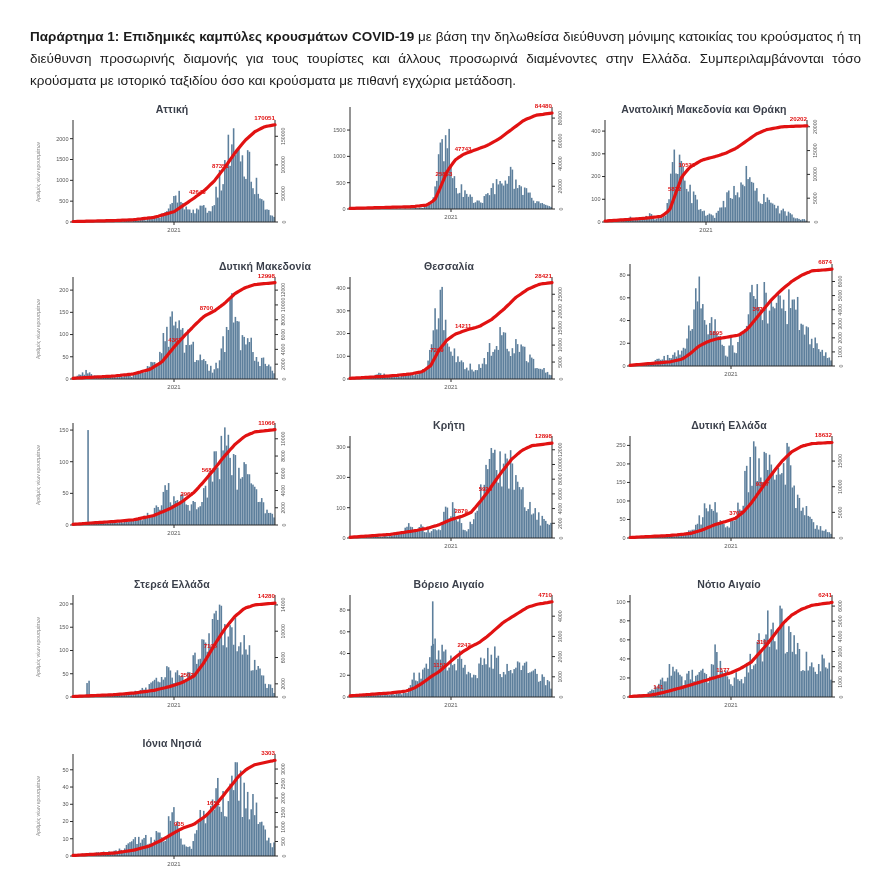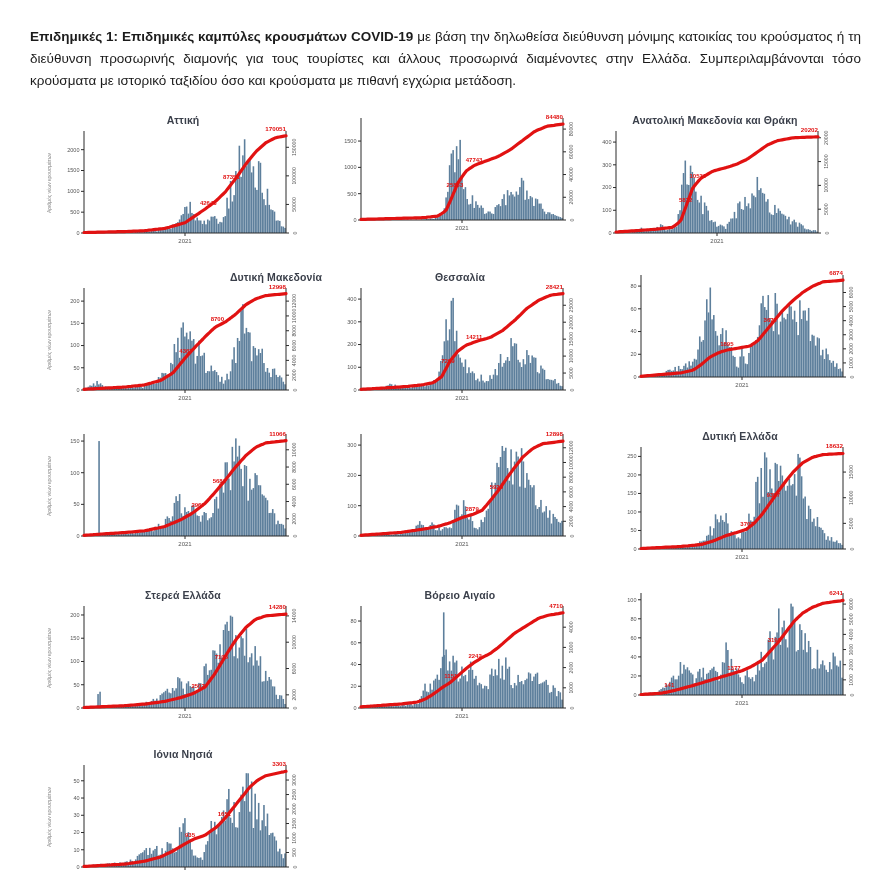--- a/index.html
+++ b/index.html
@@ -1,30 +1,30 @@
 <!DOCTYPE html>
 <html><head>
 <meta charset="utf-8">
 <style>
   html,body{margin:0;padding:0;background:#fff;}
   body{font-family:"Liberation Sans", sans-serif;}
   .page{position:relative;width:883px;height:871px;background:#ffffff;overflow:hidden;}
   .appendix{position:absolute;left:30px;top:12px;width:831px;font-size:13.5px;line-height:22px;
             text-align:justify;color:#1b1b1b;}
   .appendix b{font-weight:bold;}
-  figure.chart{position:absolute;margin:16px;padding:0;width:278px;}
+  figure.chart{position:absolute;margin:5px;padding:0;width:278px;}
   figure.chart figcaption{font-size:10.5px;font-weight:bold;text-align:center;line-height:13px;
             color:#3a3f4a;letter-spacing:.1px;}
   svg text{font-family:"Liberation Sans", sans-serif;}
 </style>
 </head>
 <body>
 
 <div class="page" id="charts-grid">
-  <p class="appendix"><b>Επιδημικές 1:</b><b> Επιδημικές καμπύλες κρουσμάτων COVID-19</b><span> με βάση την δηλωθείσα διεύθυνση μόνιμης κατοικίας του κρούσματος ή τη διεύθυνση προσωρινής διαμονής για τους τουρίστες και άλλους προσωρινά διαμένοντες στην Ελλάδα. Συμπεριλαμβάνονται τόσο κρούσματα με ιστορικό ταξιδίου όσο και κρούσματα με πιθανή εγχώρια μετάδοση.</span></p>
+  <p class="appendix"><b>Παράρτημα 1:</b><b> Επιδημικές καμπύλες κρουσμάτων COVID-19</b><span> με βάση την δηλωθείσα διεύθυνση μόνιμης κατοικίας του κρούσματος ή τη διεύθυνση προσωρινής διαμονής για τους τουρίστες και άλλους προσωρινά διαμένοντες στην Ελλάδα. Συμπεριλαμβάνονται τόσο κρούσματα με ιστορικό ταξιδίου όσο και κρούσματα με πιθανή εγχώρια μετάδοση.</span></p>
 <figure class="chart" style="left: 28px; top: 98px;"><figcaption style="color: rgb(58, 63, 74);">Αττική</figcaption><svg width="278" height="124" viewBox="0 0 278 124">
         <rect x="50.54" y="105.59" width="1.58" height="0.41" fill="#5d7f9c"></rect>
         <rect x="55.81" y="105.55" width="1.58" height="0.45" fill="#5d7f9c"></rect>
         <rect x="57.57" y="105.40" width="1.58" height="0.60" fill="#5d7f9c"></rect>
         <rect x="59.32" y="105.48" width="1.58" height="0.52" fill="#5d7f9c"></rect>
         <rect x="61.08" y="105.50" width="1.58" height="0.50" fill="#5d7f9c"></rect>
         <rect x="62.83" y="105.43" width="1.58" height="0.57" fill="#5d7f9c"></rect>
         <rect x="64.59" y="105.33" width="1.58" height="0.67" fill="#5d7f9c"></rect>
         <rect x="66.35" y="105.49" width="1.58" height="0.51" fill="#5d7f9c"></rect>
         <rect x="68.10" y="105.48" width="1.58" height="0.52" fill="#5d7f9c"></rect>
@@ -1006,21 +1006,21 @@
         <line x1="242" y1="19.793103448275872" x2="245" y2="19.793103448275872" stroke="#2b2b2b" stroke-width="1"></line>
         <text x="251" y="21.293103448275872" text-anchor="middle" font-size="5.2" fill="#555555" transform="rotate(-90 251 19.793103448275872)">10000</text>
         <line x1="141" y1="106" x2="141" y2="109" stroke="#2b2b2b" stroke-width="1"></line>
         <text x="141" y="116" text-anchor="middle" font-size="6" fill="#555555">2021</text>
         <path d="M40.0 105.3L42.2 105.1L44.5 105.0L46.7 104.8L49.0 104.7L51.2 104.5L53.5 104.3L55.7 104.2L58.0 104.0L60.2 103.8L62.4 103.7L64.7 103.6L66.9 103.4L69.2 103.3L71.4 103.1L73.7 103.0L75.9 102.8L78.2 102.7L80.4 102.6L82.6 102.4L84.9 102.2L87.1 102.0L89.4 101.8L91.6 101.6L93.9 101.4L96.1 101.2L98.4 101.0L100.6 100.8L102.8 100.3L105.1 99.9L107.3 99.4L109.6 98.9L111.8 98.4L114.1 98.0L116.3 97.5L118.6 97.0L120.8 96.5L123.0 95.6L125.3 94.6L127.5 93.6L129.8 92.7L132.0 91.7L134.3 90.8L136.5 89.8L138.8 88.6L141.0 87.3L143.2 86.0L145.5 84.8L147.7 83.5L150.0 82.0L152.2 80.3L154.5 78.5L156.7 76.8L159.0 75.0L161.2 73.2L163.4 70.8L165.7 68.3L167.9 65.8L170.2 63.3L172.4 60.7L174.7 58.0L176.9 55.3L179.2 52.6L181.4 50.0L183.6 47.1L185.9 44.2L188.1 41.3L190.4 38.5L192.6 35.8L194.9 33.3L197.1 30.8L199.4 28.3L201.6 25.8L203.8 23.9L206.1 22.0L208.3 20.1L210.6 18.2L212.8 16.7L215.1 15.8L217.3 14.8L219.6 13.9L221.8 12.9L224.0 12.6L226.3 12.4L228.5 12.1L230.8 11.9L233.0 11.6L235.3 11.4L237.5 11.1L239.8 10.9L242.0 10.6" fill="none" stroke="#e11212" stroke-width="3.2" stroke-linecap="round" stroke-linejoin="round"></path>
         <text x="154.13" y="76.63793103448276" text-anchor="middle" font-size="6" font-weight="bold" fill="#e11212">2967</text>
         <text x="175.34" y="53.362068965517246" text-anchor="middle" font-size="6" font-weight="bold" fill="#e11212">5681</text>
         <text x="242" y="5.603448275862064" text-anchor="end" font-size="6.2" font-weight="bold" fill="#e11212">11066</text>
         <text x="7" y="56" text-anchor="middle" font-size="5" fill="#8a8a8a" transform="rotate(-90 7 56)">Αριθμός νέων κρουσμάτων</text>
       </svg></figure>
-    <figure class="chart" style="left: 305px; top: 414px;"><svg width="278" height="124" viewBox="0 0 278 124">
+    <figure class="chart" style="left: 305px; top: 414px;"><figcaption style="color: rgb(58, 63, 74);">Κρήτη</figcaption><svg width="278" height="124" viewBox="0 0 278 124">
         <rect x="40.00" y="105.42" width="1.58" height="0.58" fill="#5d7f9c"></rect>
         <rect x="41.76" y="105.38" width="1.58" height="0.62" fill="#5d7f9c"></rect>
         <rect x="43.51" y="105.36" width="1.58" height="0.64" fill="#5d7f9c"></rect>
         <rect x="45.27" y="105.52" width="1.58" height="0.48" fill="#5d7f9c"></rect>
         <rect x="47.03" y="105.40" width="1.58" height="0.60" fill="#5d7f9c"></rect>
         <rect x="48.78" y="105.42" width="1.58" height="0.58" fill="#5d7f9c"></rect>
         <rect x="50.54" y="105.51" width="1.58" height="0.49" fill="#5d7f9c"></rect>
         <rect x="52.30" y="105.15" width="1.58" height="0.85" fill="#5d7f9c"></rect>
         <rect x="54.05" y="105.37" width="1.58" height="0.63" fill="#5d7f9c"></rect>
         <rect x="55.81" y="104.89" width="1.58" height="1.11" fill="#5d7f9c"></rect>
@@ -1596,21 +1596,21 @@
         <text x="251" y="46.89393939393939" text-anchor="middle" font-size="5.2" fill="#555555" transform="rotate(-90 251 45.39393939393939)">3000</text>
         <line x1="242" y1="25.191919191919197" x2="245" y2="25.191919191919197" stroke="#2b2b2b" stroke-width="1"></line>
         <text x="251" y="26.691919191919197" text-anchor="middle" font-size="5.2" fill="#555555" transform="rotate(-90 251 25.191919191919197)">4000</text>
         <line x1="141" y1="106" x2="141" y2="109" stroke="#2b2b2b" stroke-width="1"></line>
         <text x="141" y="116" text-anchor="middle" font-size="6" fill="#555555">2021</text>
         <path d="M40.0 104.8L42.2 104.6L44.5 104.5L46.7 104.3L49.0 104.2L51.2 104.0L53.5 103.8L55.7 103.7L58.0 103.5L60.2 103.4L62.4 103.2L64.7 103.1L66.9 102.9L69.2 102.7L71.4 102.6L73.7 102.4L75.9 102.3L78.2 102.1L80.4 102.0L82.6 101.7L84.9 101.4L87.1 101.1L89.4 100.8L91.6 100.6L93.9 100.3L96.1 100.0L98.4 99.3L100.6 98.4L102.8 97.6L105.1 96.6L107.3 95.2L109.6 93.8L111.8 92.4L114.1 90.8L116.3 89.2L118.6 87.5L120.8 85.8L123.0 84.4L125.3 83.0L127.5 81.6L129.8 80.0L132.0 78.0L134.3 76.0L136.5 74.1L138.8 72.1L141.0 70.1L143.2 68.2L145.5 66.3L147.7 64.6L150.0 62.9L152.2 61.2L154.5 59.7L156.7 58.3L159.0 56.9L161.2 55.5L163.4 54.4L165.7 53.3L167.9 52.1L170.2 50.8L172.4 49.1L174.7 47.4L176.9 45.7L179.2 43.8L181.4 41.9L183.6 39.9L185.9 37.9L188.1 36.0L190.4 34.0L192.6 32.0L194.9 30.4L197.1 29.0L199.4 27.6L201.6 26.2L203.8 24.8L206.1 23.4L208.3 22.0L210.6 20.6L212.8 19.2L215.1 17.8L217.3 16.4L219.6 15.6L221.8 14.9L224.0 14.2L226.3 13.5L228.5 13.0L230.8 12.6L233.0 12.3L235.3 11.9L237.5 11.6L239.8 11.2L242.0 10.8" fill="none" stroke="#e11212" stroke-width="3.2" stroke-linecap="round" stroke-linejoin="round"></path>
         <text x="129.89" y="76.23737373737373" text-anchor="middle" font-size="6" font-weight="bold" fill="#e11212">1151</text>
         <text x="154.13" y="56.035353535353536" text-anchor="middle" font-size="6" font-weight="bold" fill="#e11212">2242</text>
         <text x="242" y="5.848484848484844" text-anchor="end" font-size="6.2" font-weight="bold" fill="#e11212">4710</text>
       </svg></figure>
-    <figure class="chart" style="left: 585px; top: 573px;"><svg width="278" height="124" viewBox="0 0 278 124">
+    <figure class="chart" style="left: 585px; top: 573px;"><figcaption style="color: rgb(58, 63, 74);">Νότιο Αιγαίο</figcaption><svg width="278" height="124" viewBox="0 0 278 124">
         <rect x="40.00" y="105.18" width="1.58" height="0.82" fill="#5d7f9c"></rect>
         <rect x="41.76" y="104.97" width="1.58" height="1.03" fill="#5d7f9c"></rect>
         <rect x="43.51" y="104.55" width="1.58" height="1.45" fill="#5d7f9c"></rect>
         <rect x="45.27" y="104.38" width="1.58" height="1.62" fill="#5d7f9c"></rect>
         <rect x="47.03" y="103.80" width="1.58" height="2.20" fill="#5d7f9c"></rect>
         <rect x="48.78" y="103.41" width="1.58" height="2.59" fill="#5d7f9c"></rect>
         <rect x="50.54" y="103.42" width="1.58" height="2.58" fill="#5d7f9c"></rect>
         <rect x="52.30" y="103.66" width="1.58" height="2.34" fill="#5d7f9c"></rect>
         <rect x="54.05" y="103.34" width="1.58" height="2.66" fill="#5d7f9c"></rect>
         <rect x="55.81" y="103.20" width="1.58" height="2.80" fill="#5d7f9c"></rect>

